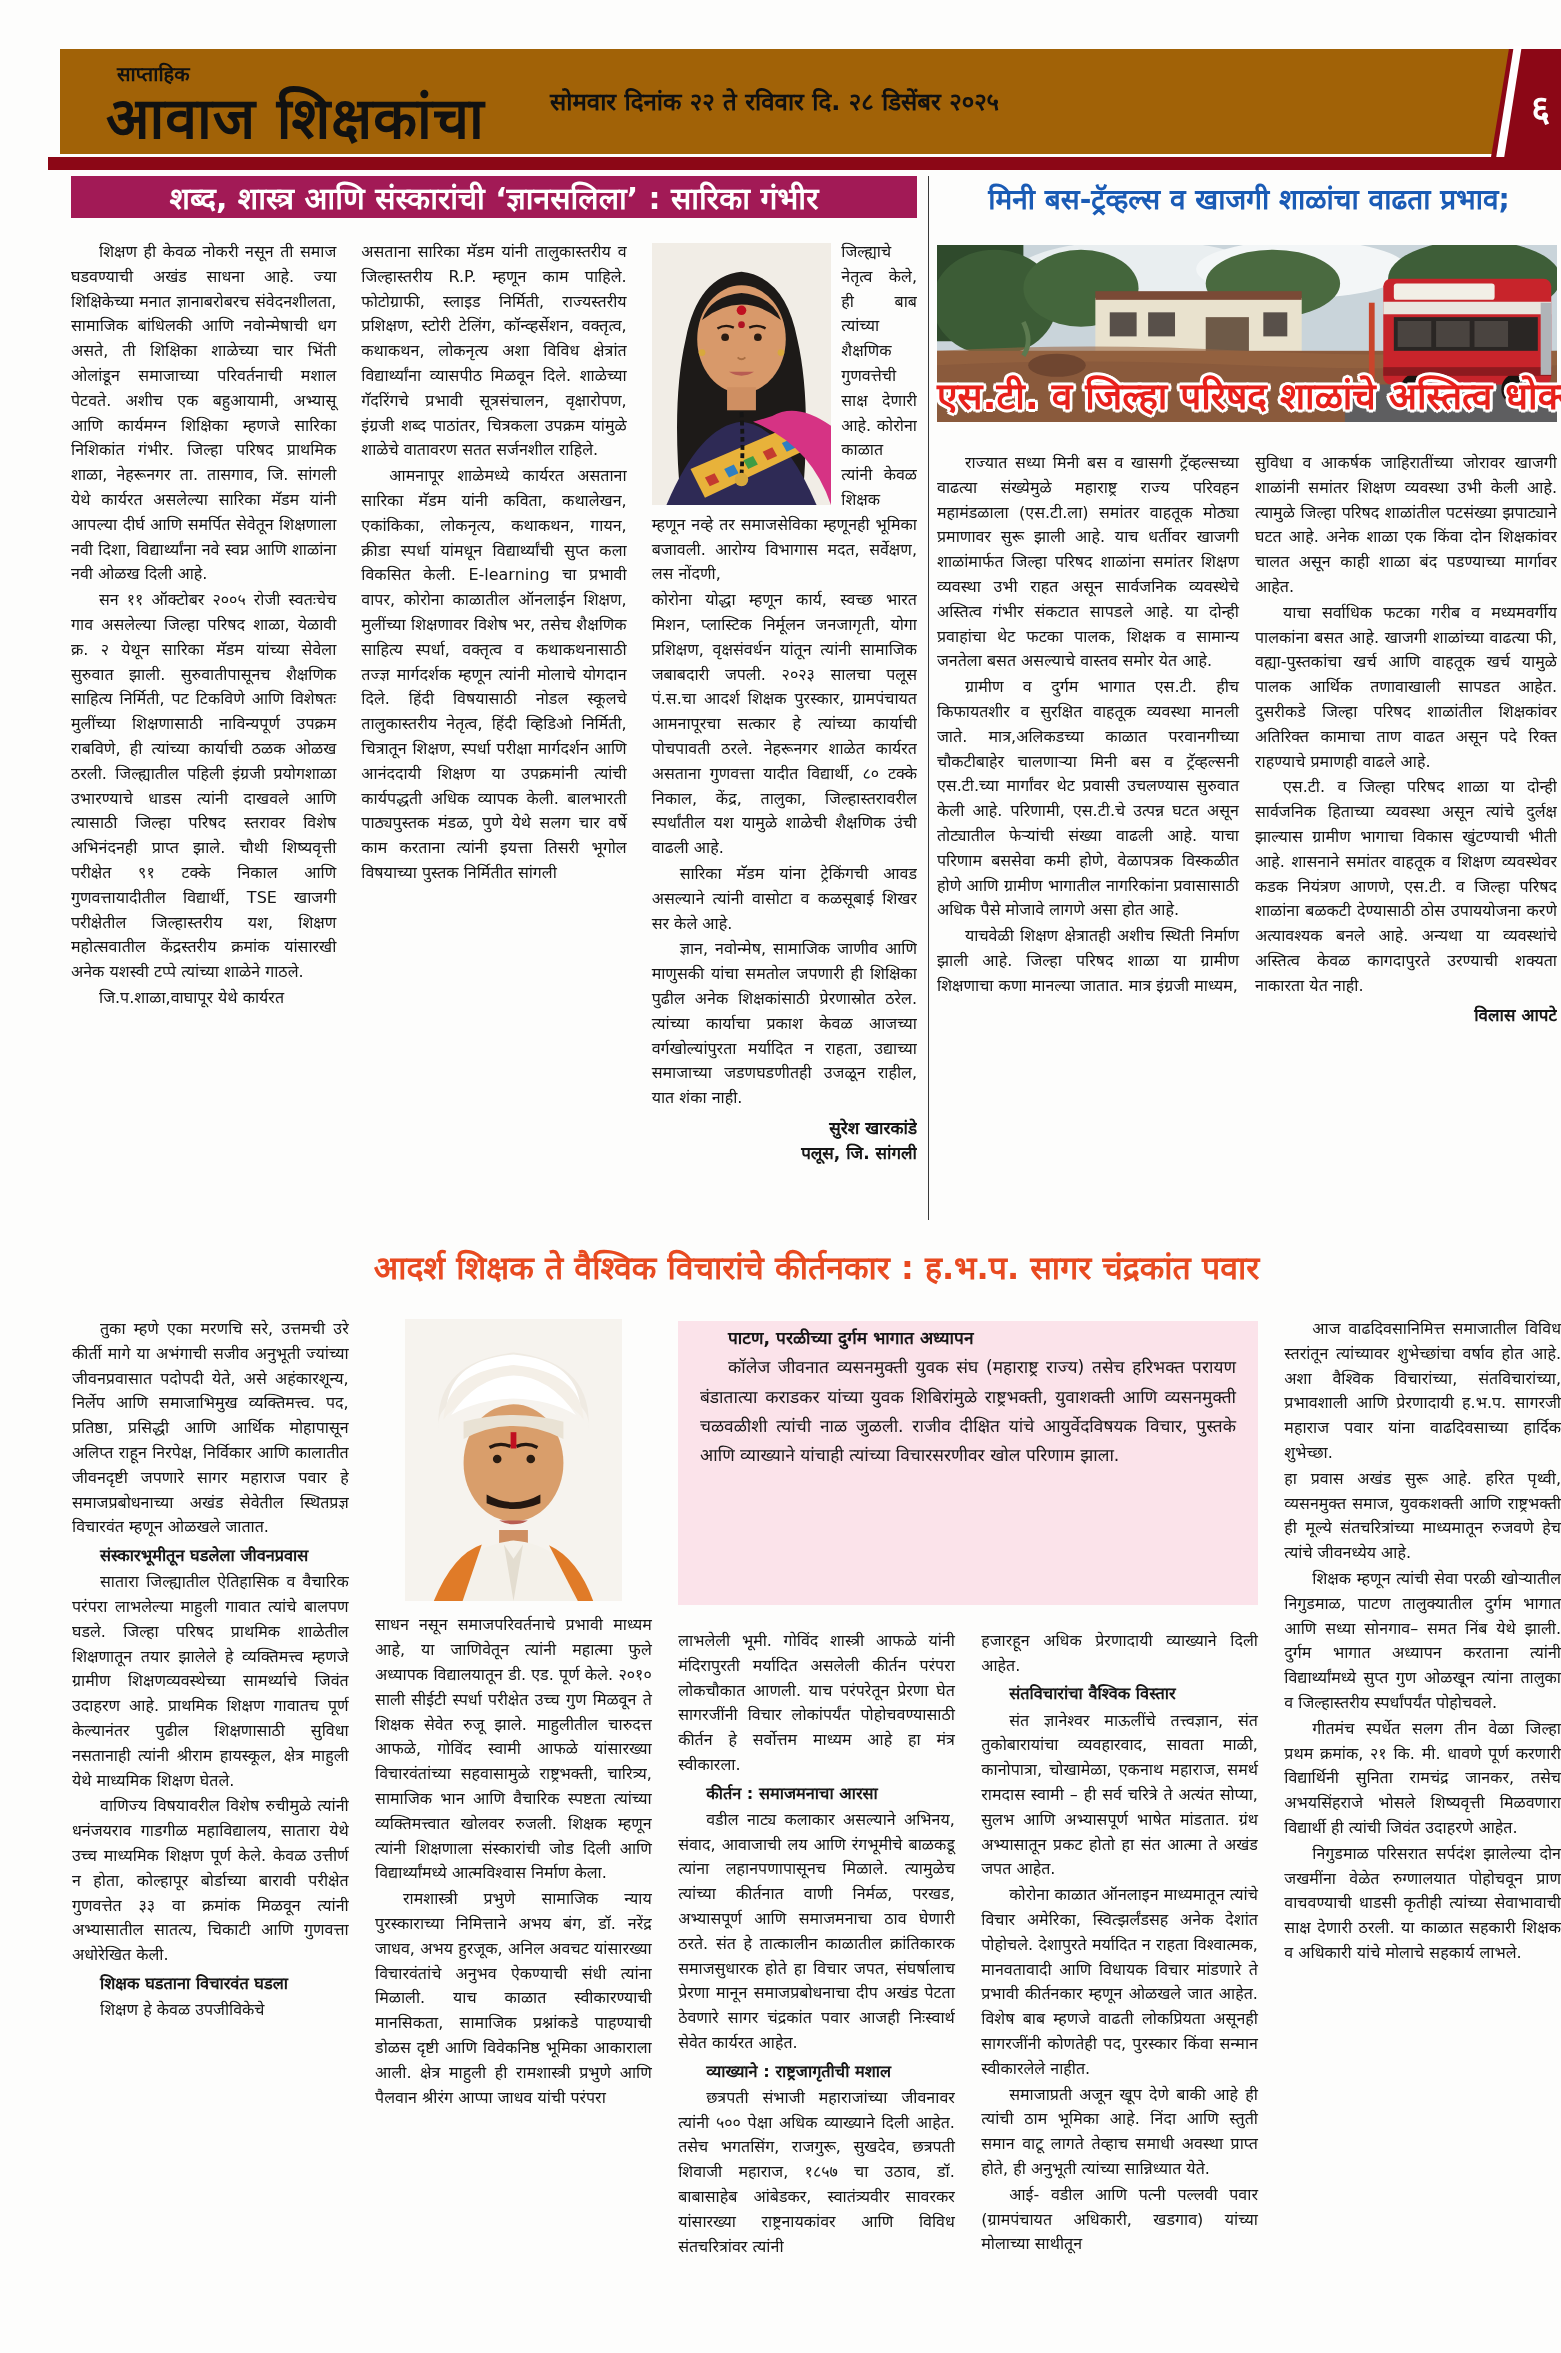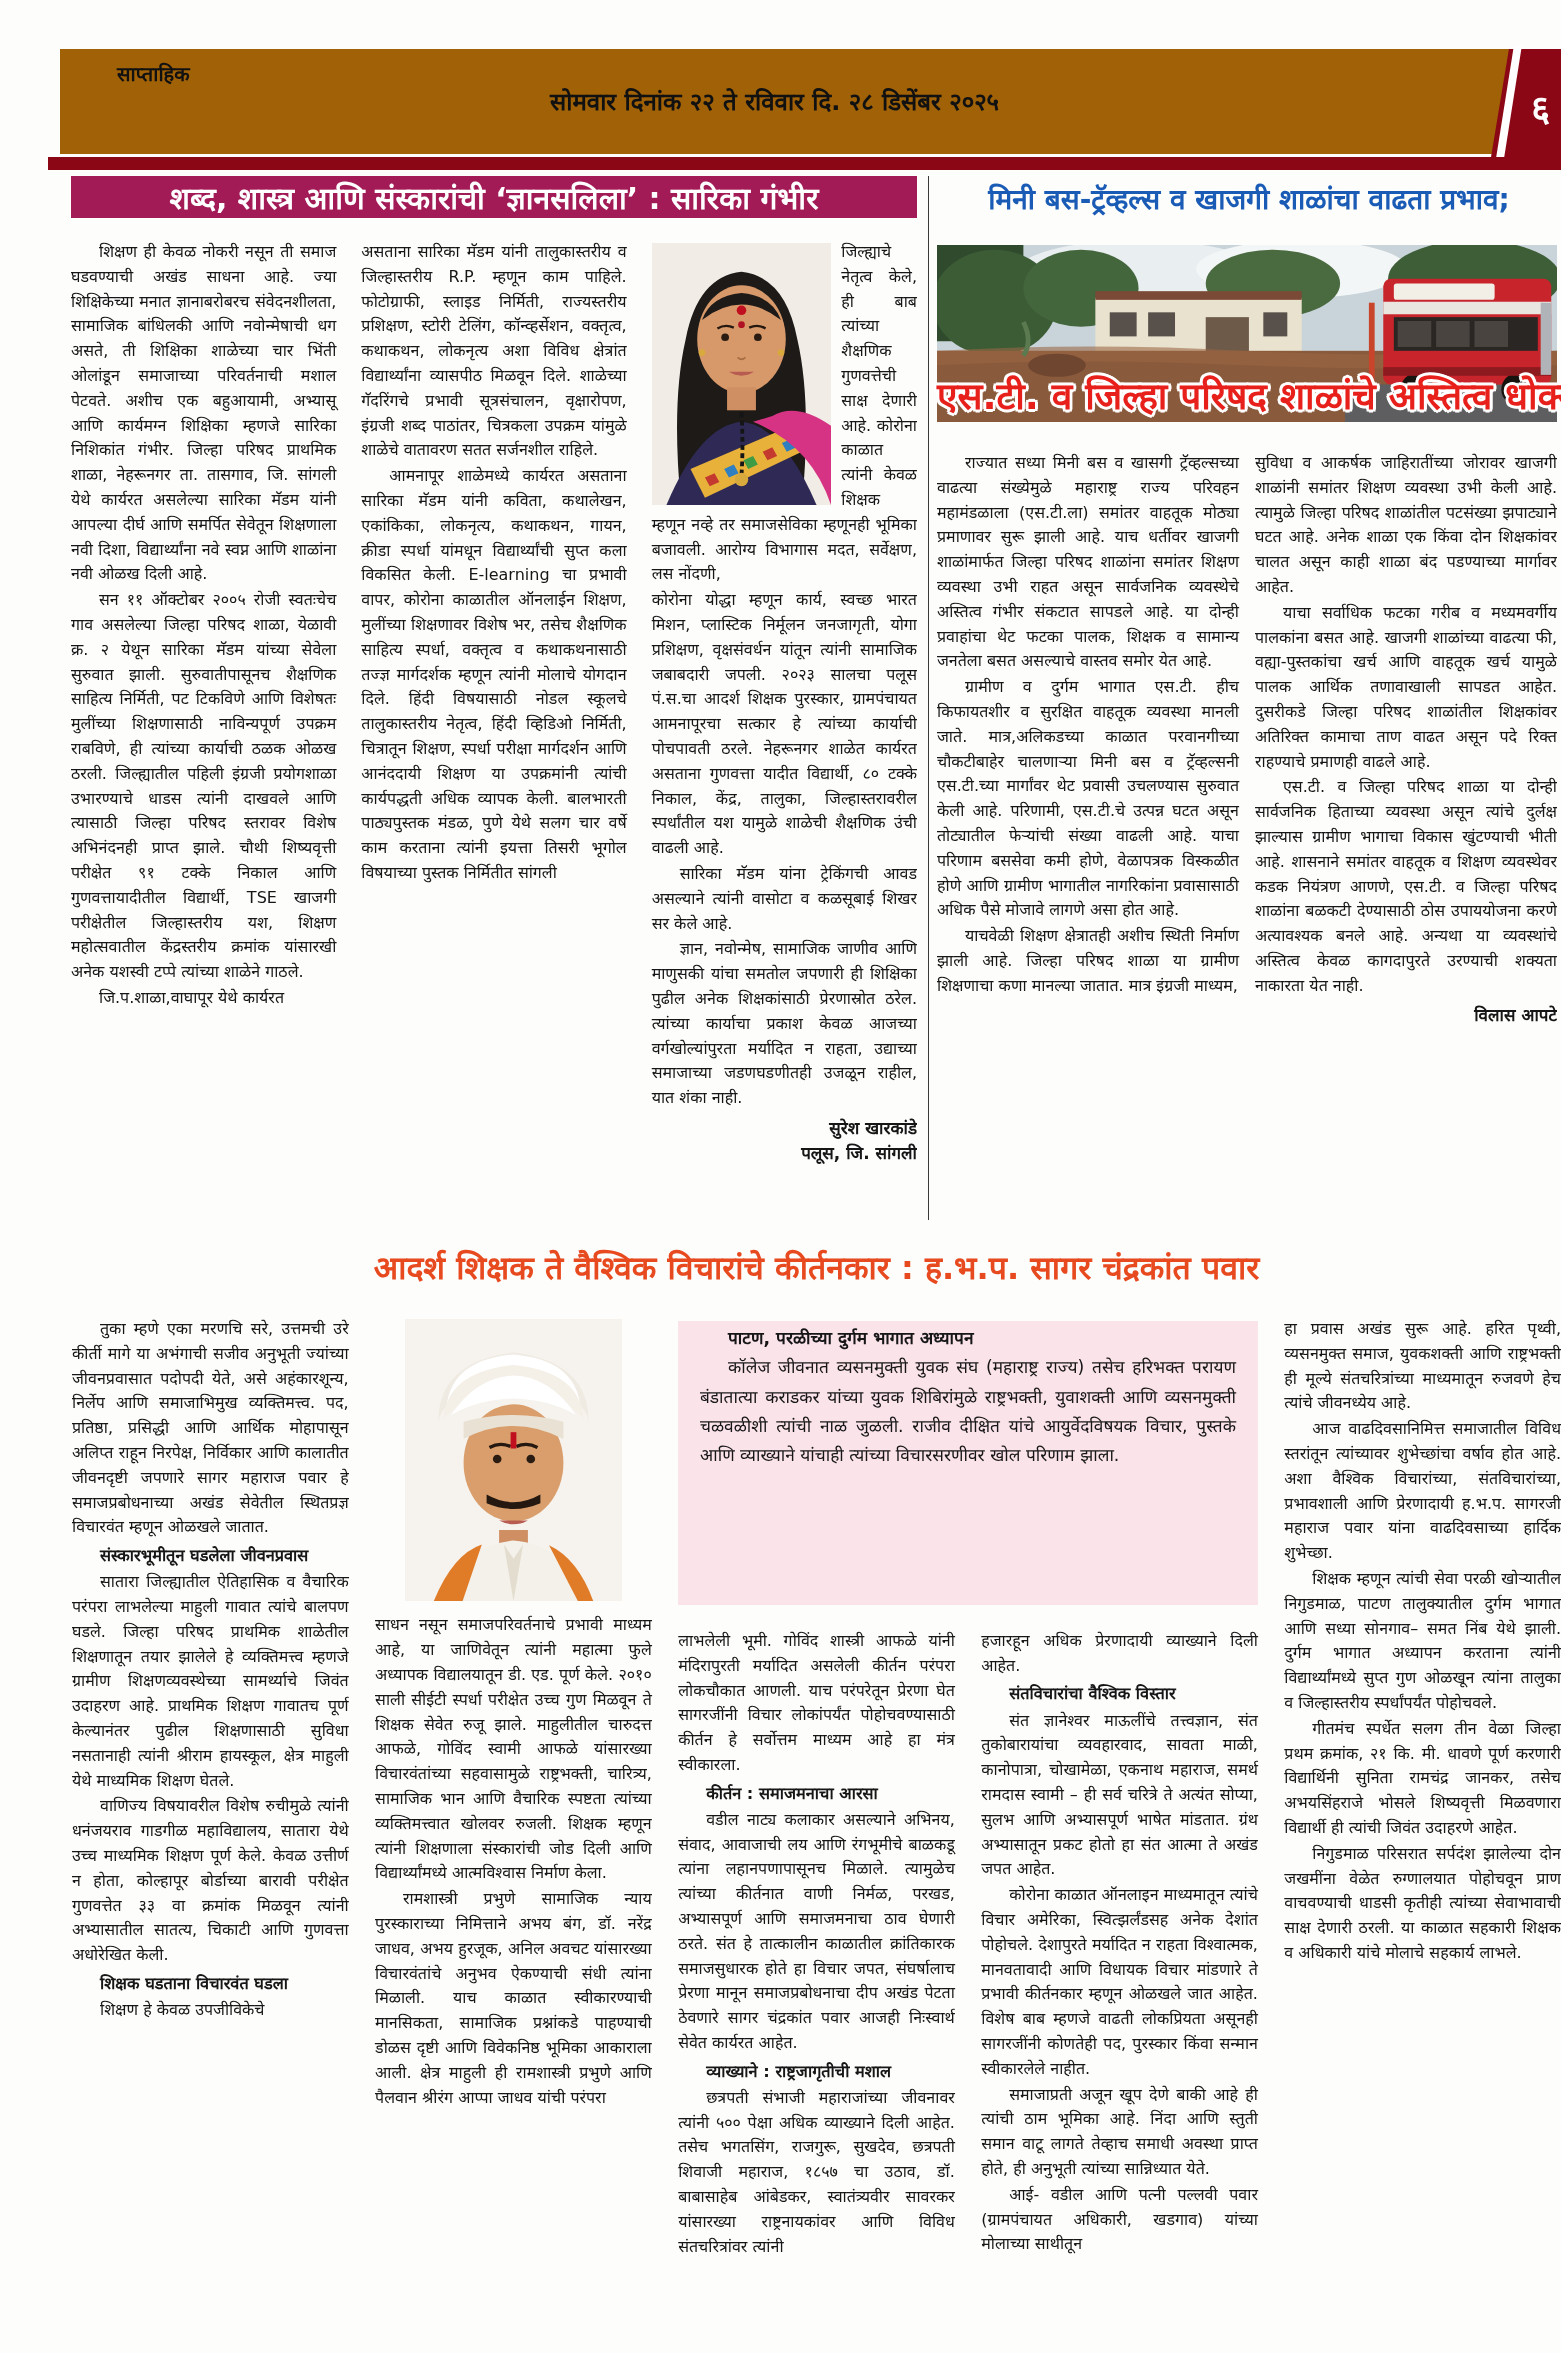--- a/index.html
+++ b/index.html
@@ -53,20 +53,21 @@
   .pad-top{padding-top:312px;}
   .a3-photo{width:217px;height:282px;margin:1.9px auto 12.5px auto;background:#f6f3ee;}
   
   .ph{display:block;width:100%;height:100%;}
 </style>
 </head>
 <body>
 
 <div class="abs masthead">
   <div class="mast-tag">साप्ताहिक</div>
+  <div class="mast-title">आवाज शिक्षकांचा</div>
   <div class="mast-date">सोमवार दिनांक २२ ते रविवार दि. २८ डिसेंबर २०२५</div>
   <div class="wedge">
     <div class="pagenum">६</div>
   </div>
   <div class="wedge-gap"></div>
 </div>
 <div class="abs mast-rule"></div>
 
 <div class="abs a1-bar">
   <span>शब्द, शास्त्र आणि संस्कारांची ‘ज्ञानसलिला’ : सारिका गंभीर</span>
@@ -247,20 +248,20 @@
   <div class="col pad-top">
     <p class="para noind">हजारहून अधिक प्रेरणादायी व्याख्याने दिली आहेत.</p>
     <p class="subhead">संतविचारांचा वैश्विक विस्तार</p>
     <p class="para">संत ज्ञानेश्वर माऊलींचे तत्त्वज्ञान, संत तुकोबारायांचा व्यवहारवाद, सावता माळी, कानोपात्रा, चोखामेळा, एकनाथ महाराज, समर्थ रामदास स्वामी – ही सर्व चरित्रे ते अत्यंत सोप्या, सुलभ आणि अभ्यासपूर्ण भाषेत मांडतात. ग्रंथ अभ्यासातून प्रकट होतो हा संत आत्मा ते अखंड जपत आहेत.</p>
     <p class="para">कोरोना काळात ऑनलाइन माध्यमातून त्यांचे विचार अमेरिका, स्वित्झर्लंडसह अनेक देशांत पोहोचले. देशापुरते मर्यादित न राहता विश्वात्मक, मानवतावादी आणि विधायक विचार मांडणारे ते प्रभावी कीर्तनकार म्हणून ओळखले जात आहेत. विशेष बाब म्हणजे वाढती लोकप्रियता असूनही सागरजींनी कोणतेही पद, पुरस्कार किंवा सन्मान स्वीकारलेले नाहीत.</p>
     <p class="para">समाजाप्रती अजून खूप देणे बाकी आहे ही त्यांची ठाम भूमिका आहे. निंदा आणि स्तुती समान वाटू लागते तेव्हाच समाधी अवस्था प्राप्त होते, ही अनुभूती त्यांच्या सान्निध्यात येते.</p>
     <p class="para">आई- वडील आणि पत्नी पल्लवी पवार (ग्रामपंचायत अधिकारी, खडगाव) यांच्या मोलाच्या साथीतून</p>
   </div>
 
   <div class="col">
+    <p class="para">आज वाढदिवसानिमित्त समाजातील विविध स्तरांतून त्यांच्यावर शुभेच्छांचा वर्षाव होत आहे. अशा वैश्विक विचारांच्या, संतविचारांच्या, प्रभावशाली आणि प्रेरणादायी ह.भ.प. सागरजी महाराज पवार यांना वाढदिवसाच्या हार्दिक शुभेच्छा.</p>
     <p class="para noind">हा प्रवास अखंड सुरू आहे. हरित पृथ्वी, व्यसनमुक्त समाज, युवकशक्ती आणि राष्ट्रभक्ती ही मूल्ये संतचरित्रांच्या माध्यमातून रुजवणे हेच त्यांचे जीवनध्येय आहे.</p>
-    <p class="para">आज वाढदिवसानिमित्त समाजातील विविध स्तरांतून त्यांच्यावर शुभेच्छांचा वर्षाव होत आहे. अशा वैश्विक विचारांच्या, संतविचारांच्या, प्रभावशाली आणि प्रेरणादायी ह.भ.प. सागरजी महाराज पवार यांना वाढदिवसाच्या हार्दिक शुभेच्छा.</p>
     <p class="para">शिक्षक म्हणून त्यांची सेवा परळी खोऱ्यातील निगुडमाळ, पाटण तालुक्यातील दुर्गम भागात आणि सध्या सोनगाव– समत निंब येथे झाली. दुर्गम भागात अध्यापन करताना त्यांनी विद्यार्थ्यांमध्ये सुप्त गुण ओळखून त्यांना तालुका व जिल्हास्तरीय स्पर्धांपर्यंत पोहोचवले.</p>
     <p class="para">गीतमंच स्पर्धेत सलग तीन वेळा जिल्हा प्रथम क्रमांक, २१ कि. मी. धावणे पूर्ण करणारी विद्यार्थिनी सुनिता रामचंद्र जानकर, तसेच अभयसिंहराजे भोसले शिष्यवृत्ती मिळवणारा विद्यार्थी ही त्यांची जिवंत उदाहरणे आहेत.</p>
     <p class="para">निगुडमाळ परिसरात सर्पदंश झालेल्या दोन जखमींना वेळेत रुग्णालयात पोहोचवून प्राण वाचवण्याची धाडसी कृतीही त्यांच्या सेवाभावाची साक्ष देणारी ठरली. या काळात सहकारी शिक्षक व अधिकारी यांचे मोलाचे सहकार्य लाभले.</p>
   </div>
 </div>
 
 
 </body></html>

